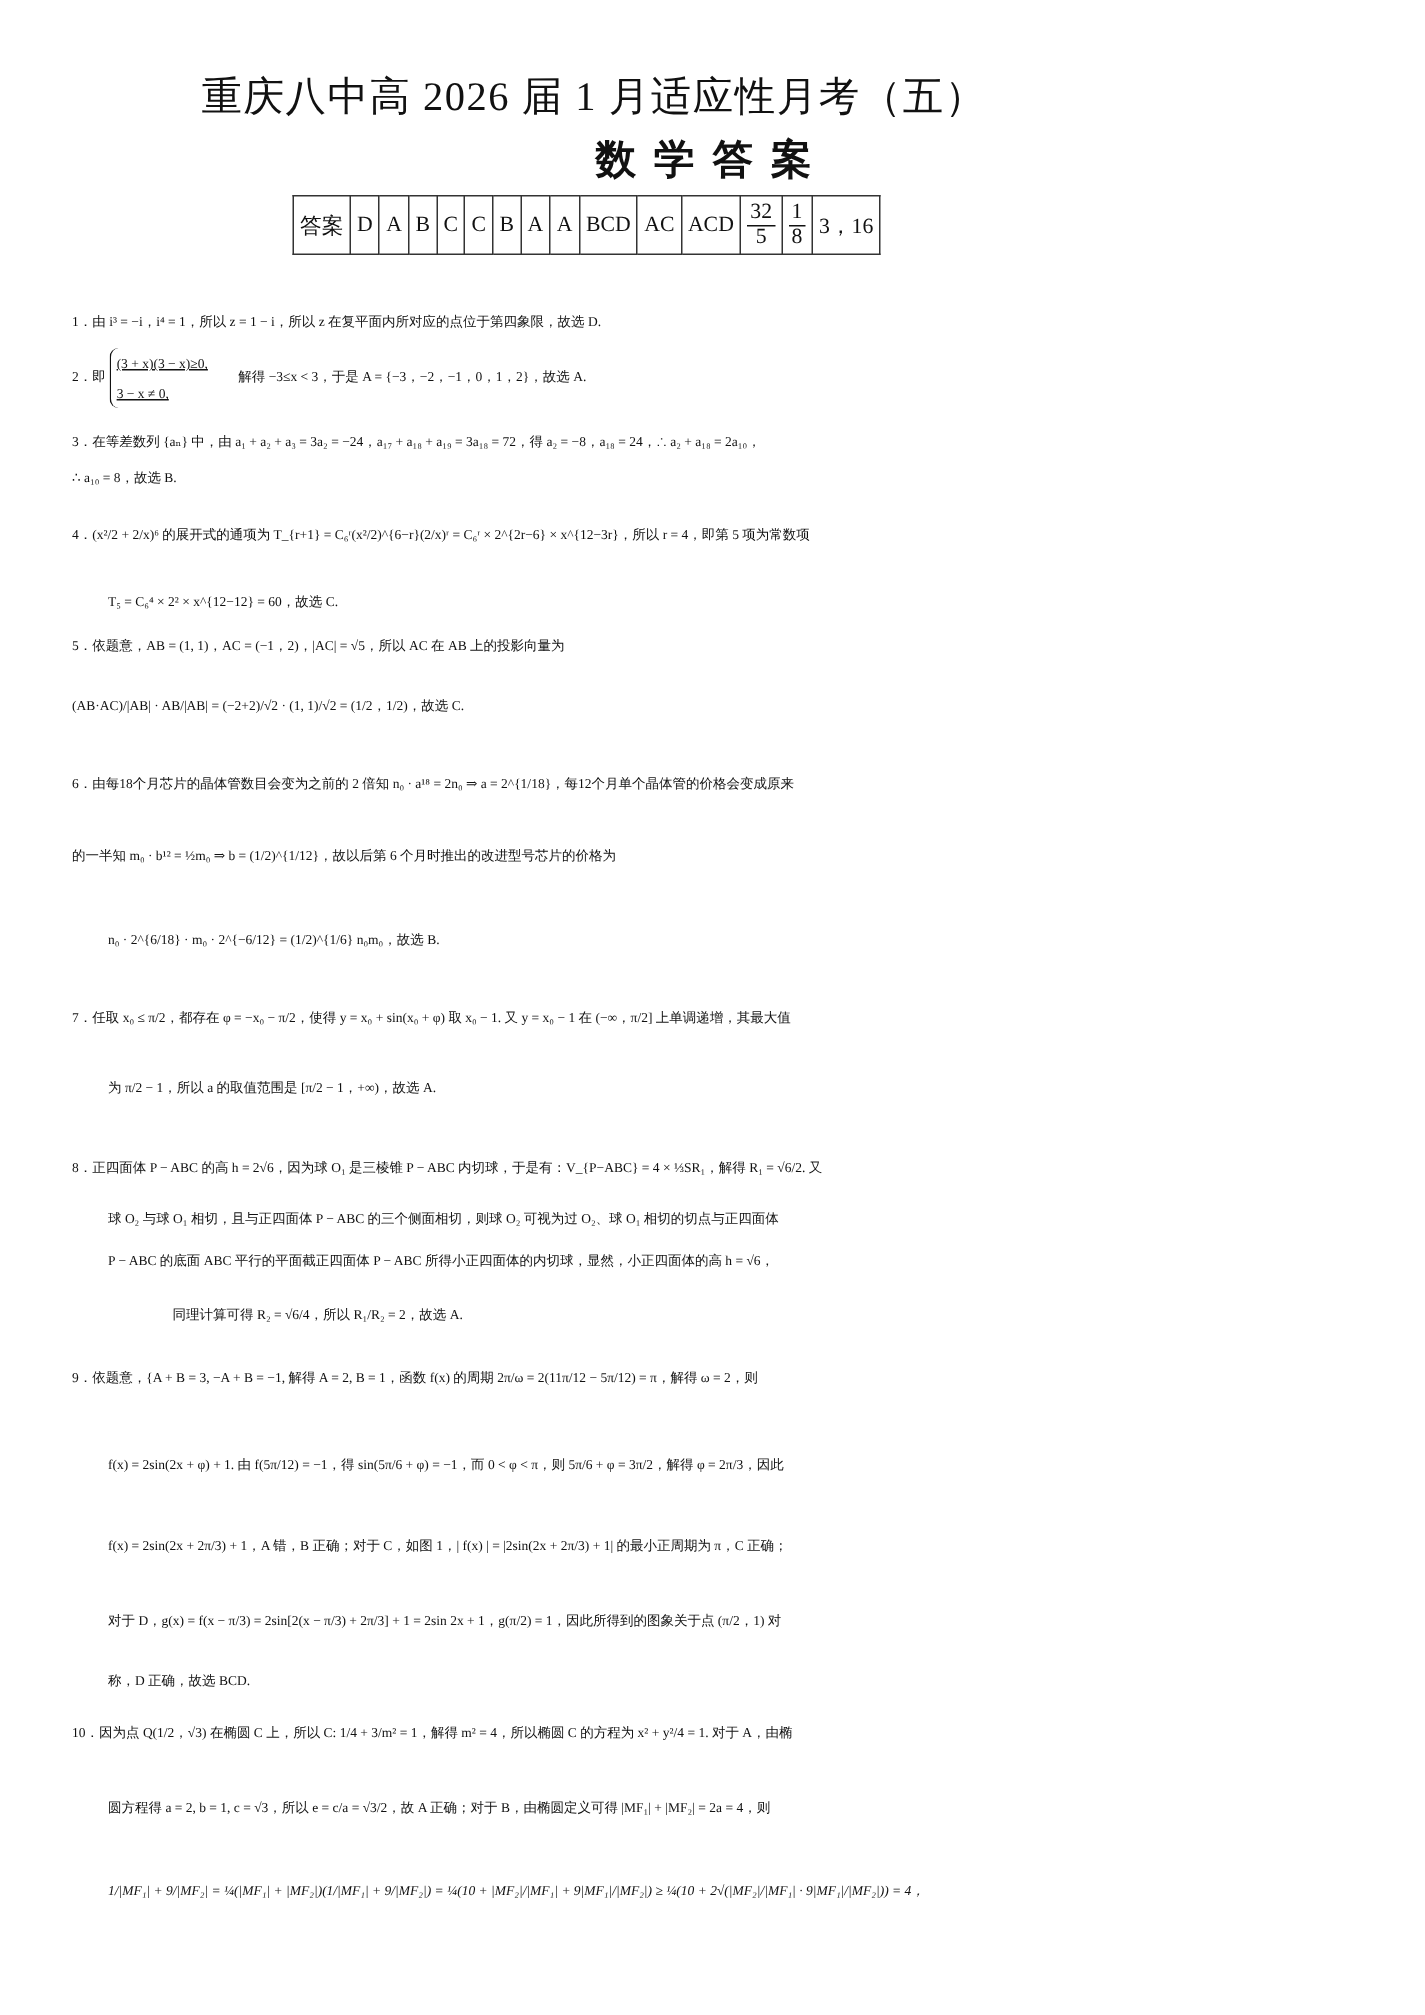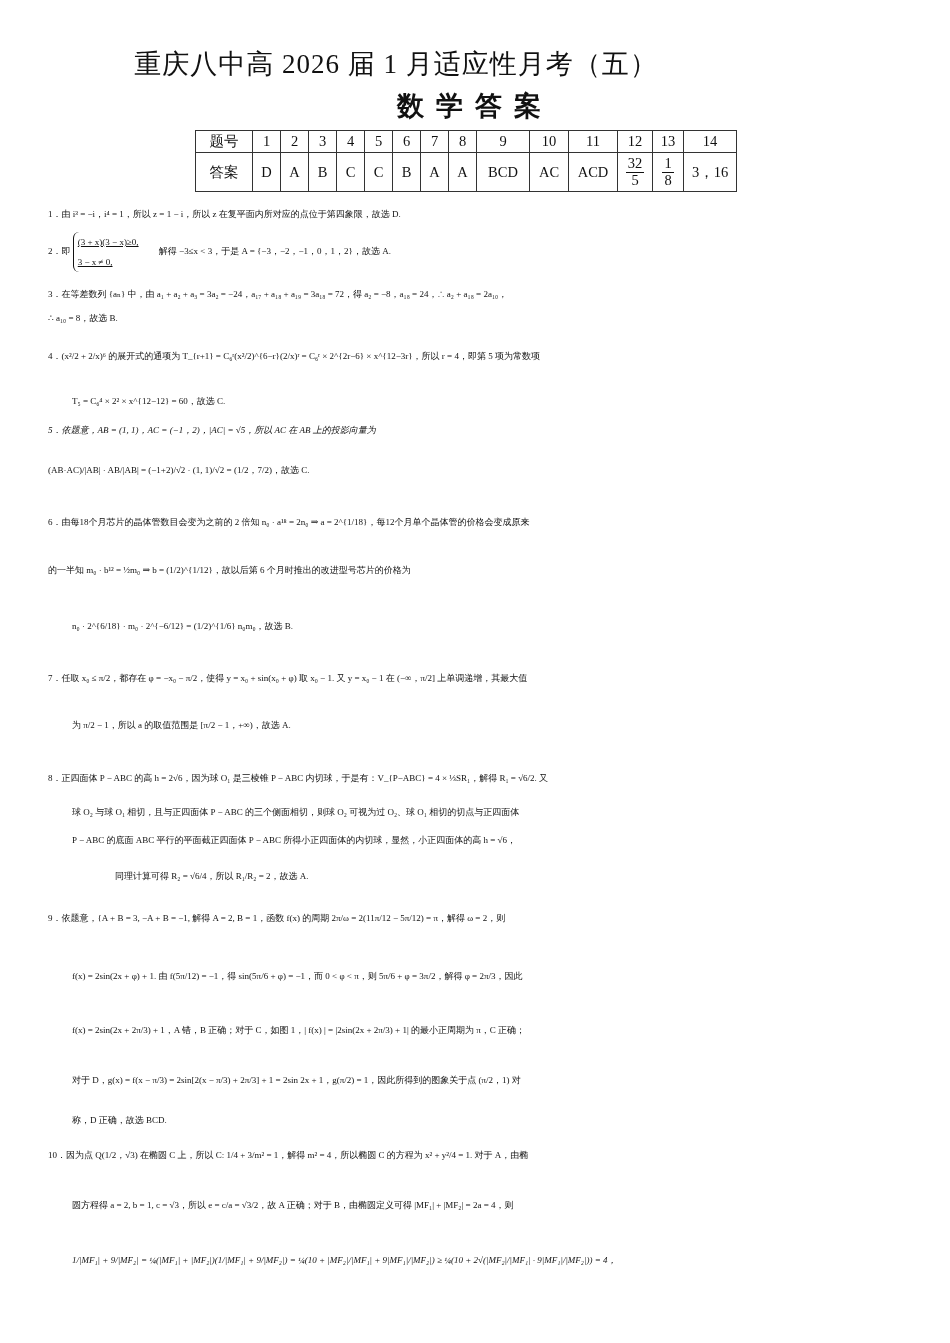--- a/index.html
+++ b/index.html
@@ -31,37 +31,20 @@
   .brace { display: inline-block; vertical-align: middle; border-left: 1.5px solid #111; border-radius: 6px 0 0 6px; padding-left: 4px; line-height: 20px; margin-right: 18px; text-decoration: underline; }
 </style>
 </head>
 <body>
 
 <div class="title">重庆八中高 2026 届 1 月适应性月考（五）</div>
 <div class="subtitle">数学答案</div>
 
 <table class="ans">
   <tbody>
-      <tr class="r1">
-    <td style="width:48px">题号</td>
-    <td style="width:19px">1</td>
-    <td style="width:19px">2</td>
-    <td style="width:19px">3</td>
-    <td style="width:19px">4</td>
-    <td style="width:19px">5</td>
-    <td style="width:19px">6</td>
-    <td style="width:19px">7</td>
-    <td style="width:19px">8</td>
-    <td style="width:44px">9</td>
-    <td style="width:30px">10</td>
-    <td style="width:40px">11</td>
-    <td style="width:26px">12</td>
-    <td style="width:22px">13</td>
-    <td style="width:44px">14</td>
-  </tr>
   <tr class="r2">
     <td>答案</td>
     <td>D</td>
     <td>A</td>
     <td>B</td>
     <td>C</td>
     <td>C</td>
     <td>B</td>
     <td>A</td>
     <td>A</td>
@@ -97,22 +80,22 @@
 </div>
 
 <div class="line" style="top: 284px; font-size: 9px;">3．在等差数列 {aₙ} 中，由 a₁ + a₂ + a₃ = 3a₂ = −24，a₁₇ + a₁₈ + a₁₉ = 3a₁₈ = 72，得 a₂ = −8，a₁₈ = 24，∴ a₂ + a₁₈ = 2a₁₀，</div>
 <div class="line" style="top: 308px; font-size: 9px;">∴ a₁₀ = 8，故选 B.</div>
 
 <div class="line" style="top: 346px; font-size: 9px;">
   <span>4．</span><span>(x²/2 + 2/x)⁶ 的展开式的通项为 T_{r+1} = C₆ʳ(x²/2)^{6−r}(2/x)ʳ = C₆ʳ × 2^{2r−6} × x^{12−3r}，所以 r = 4，即第 5 项为常数项</span>
 </div>
 <div class="line" style="top: 391px; left: 72px; font-size: 9px;">T₅ = C₆⁴ × 2² × x^{12−12} = 60，故选 C.</div>
 
-<div class="line" style="top: 420px; font-size: 9px; font-style: italic;">5．依题意，AB = (1, 1)，AC = (−1，2)，|AC| = √5，所以 AC 在 AB 上的投影向量为</div>
-<div class="line" style="top: 460px; font-size: 9px;">(AB·AC)/|AB| · AB/|AB| = (−1+2)/√2 · (1, 1)/√2 = (1/2，7/2)，故选 C.</div>
+<div class="line" style="top: 420px; font-size: 9px;">5．依题意，AB = (1, 1)，AC = (−1，2)，|AC| = √5，所以 AC 在 AB 上的投影向量为</div>
+<div class="line" style="top: 460px; font-size: 9px;">(AB·AC)/|AB| · AB/|AB| = (−2+2)/√2 · (1, 1)/√2 = (1/2，1/2)，故选 C.</div>
 
 <div class="line" style="top: 512px; font-size: 9px;">6．由每18个月芯片的晶体管数目会变为之前的 2 倍知 n₀ · a¹⁸ = 2n₀ ⇒ a = 2^{1/18}，每12个月单个晶体管的价格会变成原来</div>
 <div class="line" style="top: 560px; font-size: 9px;">的一半知 m₀ · b¹² = ½m₀ ⇒ b = (1/2)^{1/12}，故以后第 6 个月时推出的改进型号芯片的价格为</div>
 <div class="line" style="top: 616px; left: 72px; font-size: 9px;">n₀ · 2^{6/18} · m₀ · 2^{−6/12} = (1/2)^{1/6} n₀m₀，故选 B.</div>
 
 <div class="line" style="top: 668px; font-size: 9px;">7．任取 x₀ ≤ π/2，都存在 φ = −x₀ − π/2，使得 y = x₀ + sin(x₀ + φ) 取 x₀ − 1. 又 y = x₀ − 1 在 (−∞，π/2] 上单调递增，其最大值</div>
 <div class="line" style="top: 715px; left: 72px; font-size: 9px;">为 π/2 − 1，所以 a 的取值范围是 [π/2 − 1，+∞)，故选 A.</div>
 
 <div class="line" style="top: 768px; font-size: 9px;">8．正四面体 P − ABC 的高 h = 2√6，因为球 O₁ 是三棱锥 P − ABC 内切球，于是有：V_{P−ABC} = 4 × ⅓SR₁，解得 R₁ = √6/2. 又</div>
 <div class="line" style="top: 802px; left: 72px; font-size: 9px;">球 O₂ 与球 O₁ 相切，且与正四面体 P − ABC 的三个侧面相切，则球 O₂ 可视为过 O₂、球 O₁ 相切的切点与正四面体</div>

